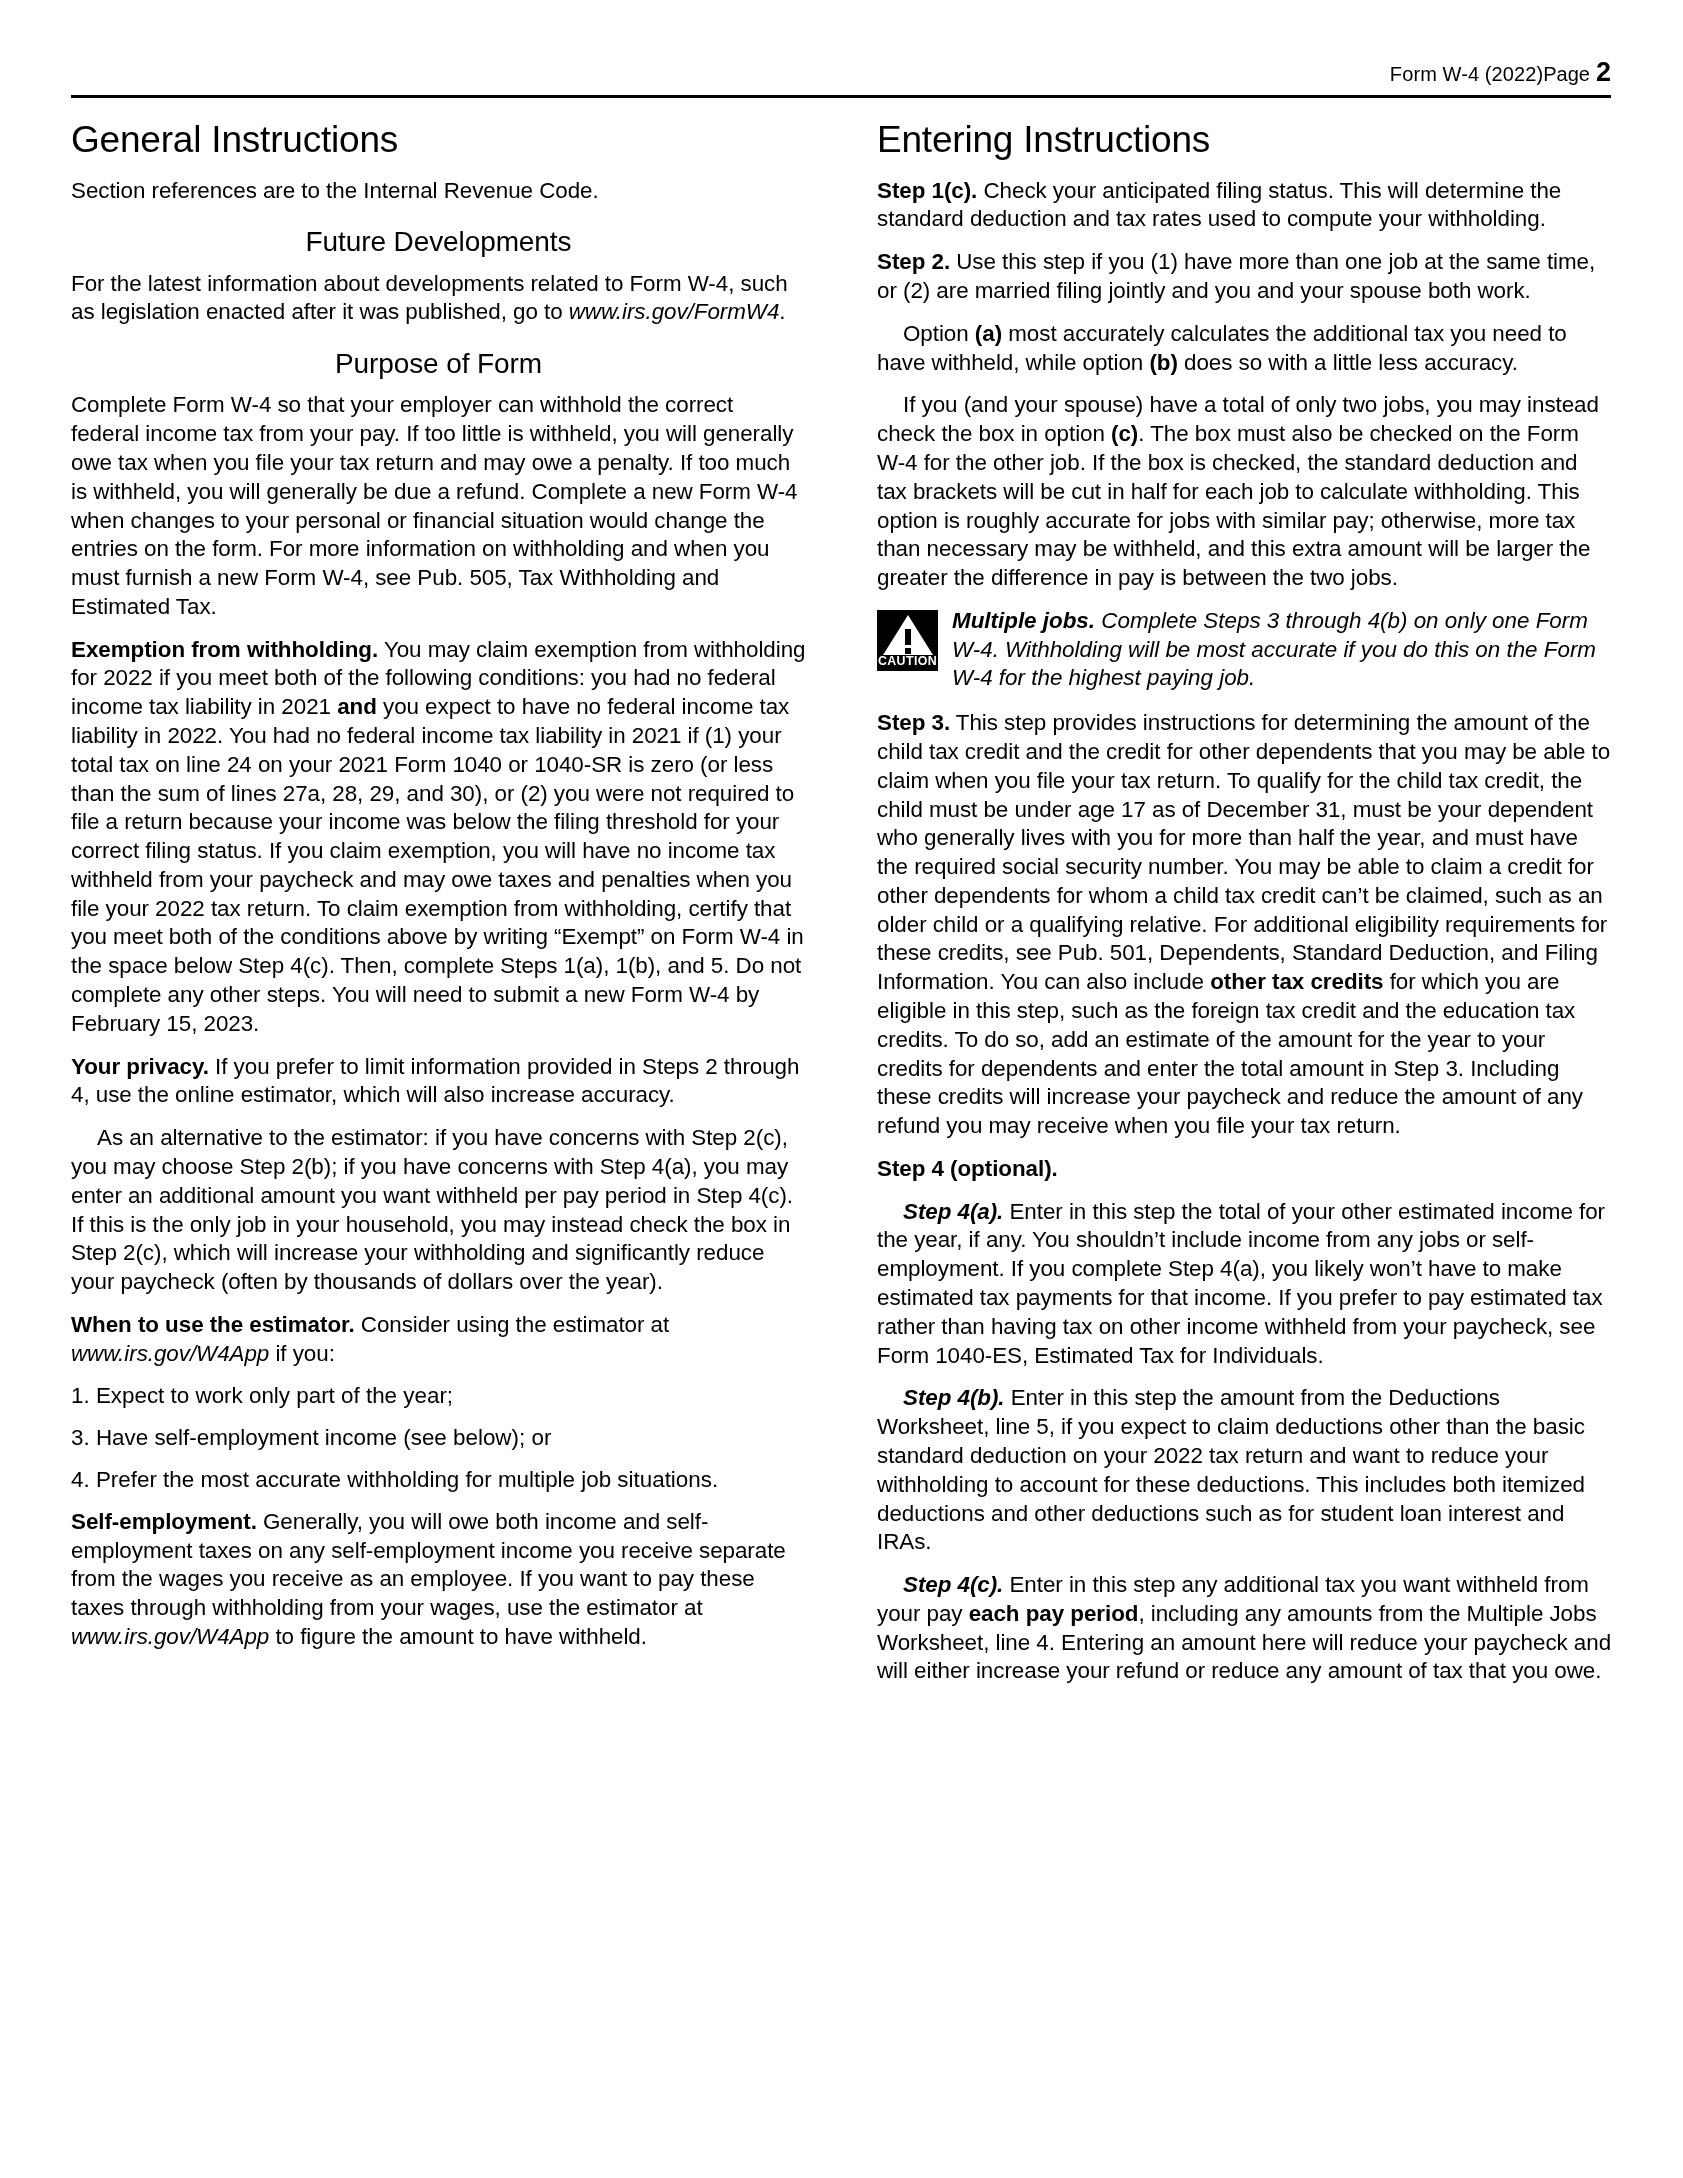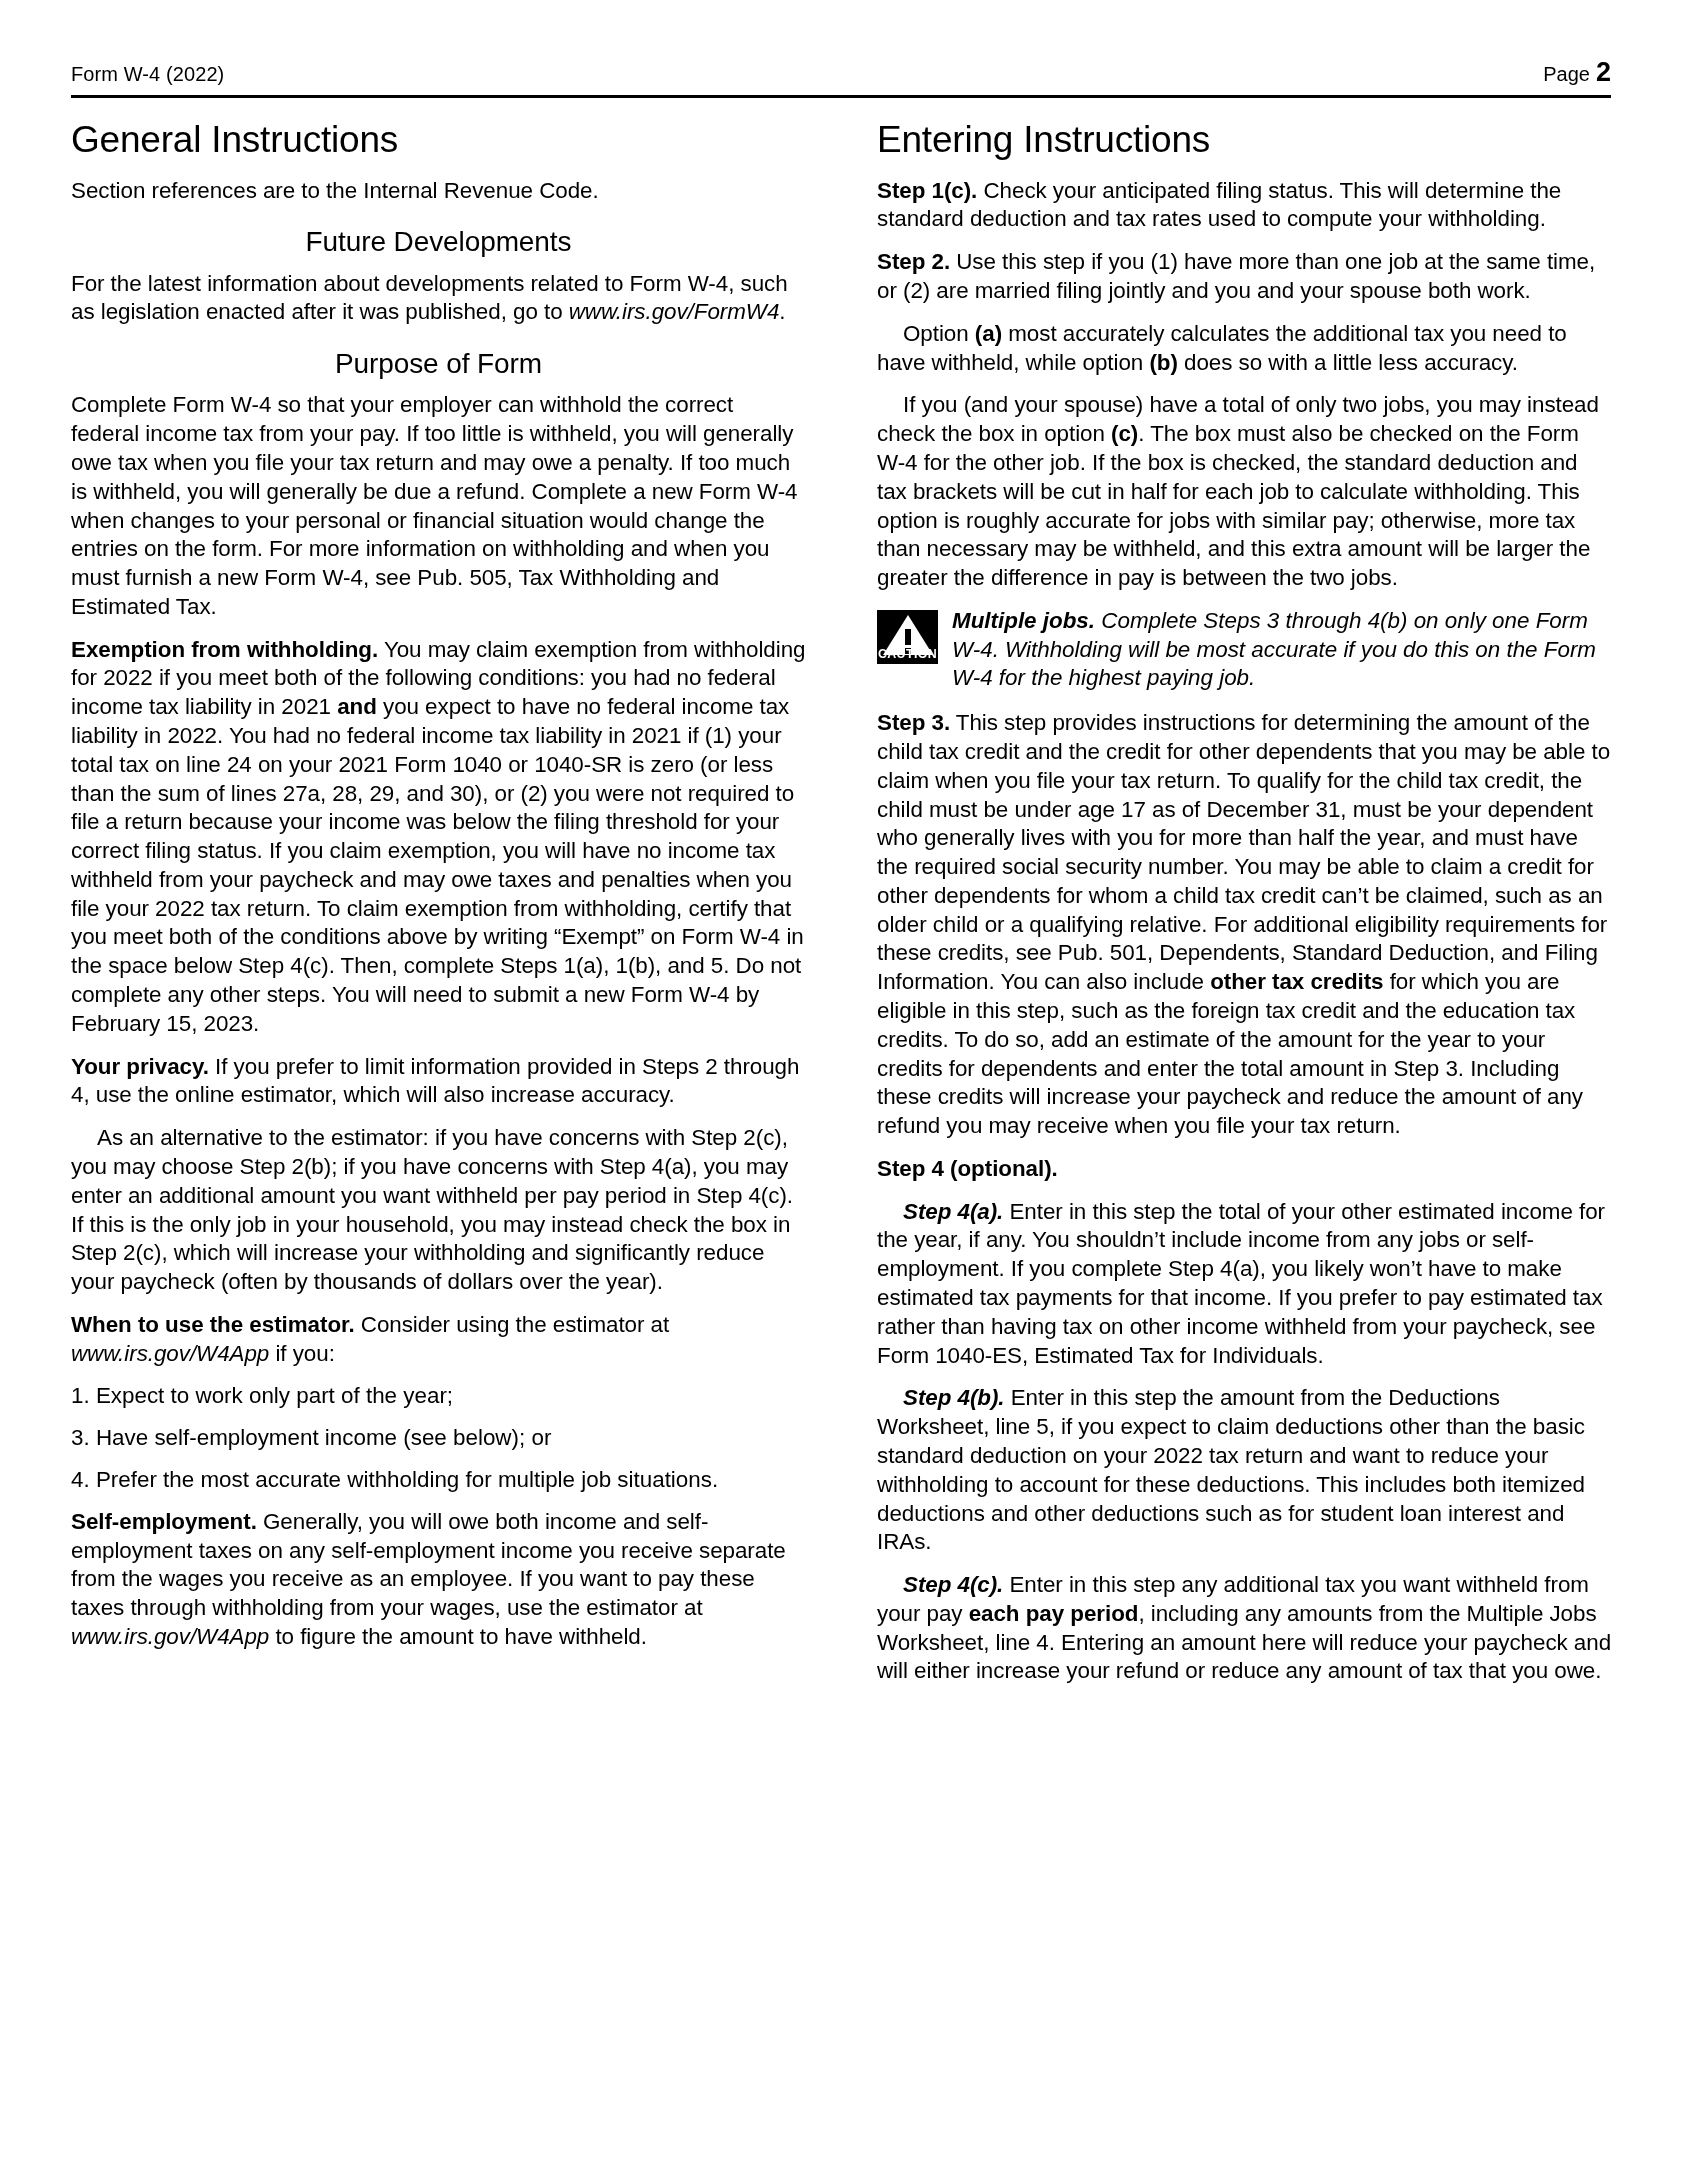--- a/index.html
+++ b/index.html
@@ -25,21 +25,21 @@
     position: absolute;
     left: 71px;
     top: 59px;
     width: 1540px;
   }
 
   
   .doc-header {
     display: flex;
     align-items: baseline;
-    justify-content: space-between;
+    justify-content: flex-end;
     font-size: 20px;
     line-height: 1.2;
     padding-bottom: 9px;
   }
   .doc-header .form-id { letter-spacing: 0.1px; }
   .doc-header .page-no { display: flex; align-items: baseline; }
   .doc-header .page-no .lbl { font-size: 20px; }
   .doc-header .page-no .num {
     font-size: 27px;
     font-weight: bold;
@@ -97,21 +97,21 @@
 
   
   .caution-block {
     display: flex;
     align-items: flex-start;
     margin: 12px 0 16px 0;
   }
   .caution-icon {
     flex: 0 0 auto;
     width: 61px;
-    height: 54px;
+    height: 61px;
     background: #000000;
     position: relative;
     margin-right: 14px;
     margin-top: 3px;
   }
   .caution-icon .tri {
     position: absolute;
     left: 50%;
     top: 5px;
     transform: translateX(-50%);

